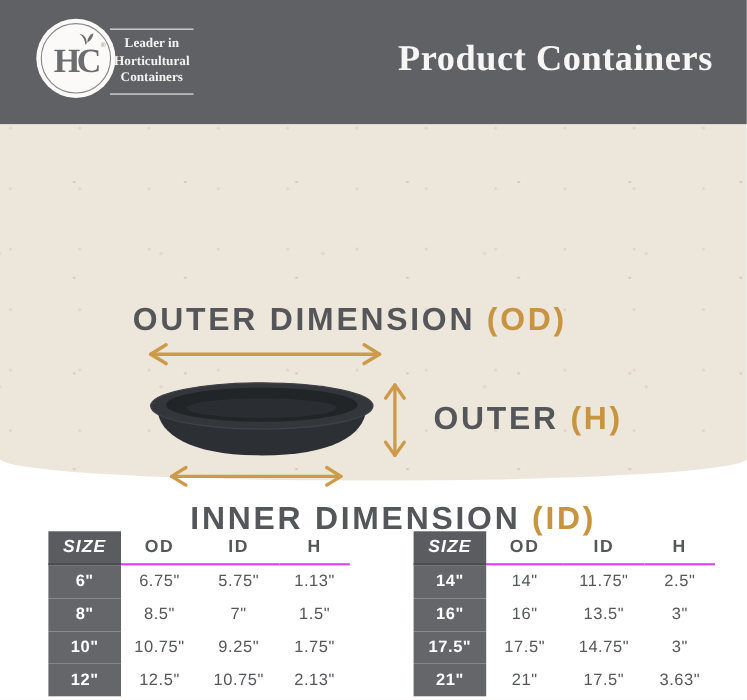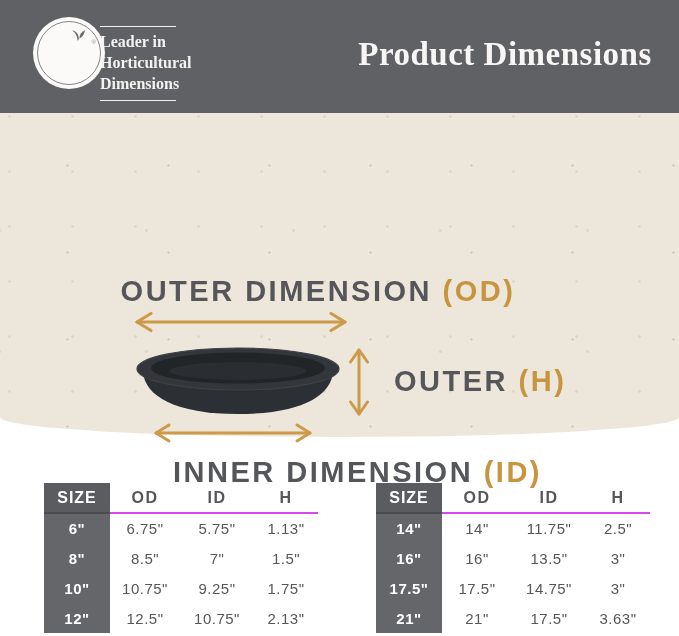--- a/index.html
+++ b/index.html
@@ -28,23 +28,23 @@
     letter-spacing:-3px;color:#6b6d70;line-height:1;
   }
   .logo-reg{
     position:absolute;right:9px;top:22px;font-size:6px;color:#8b8d90;
     font-family:"Liberation Sans", sans-serif;letter-spacing:0;
   }
   .logo-leaf{position:absolute;left:37px;top:10px;}
   .tagline{
     position:absolute;left:100px;top:26px;width:76px;
     border-top:1.5px solid #f2f1ef;border-bottom:1.5px solid #f2f1ef;
-    padding:5px 0 6px 0;
+    padding:5px 0 6px 0;text-align:center;
     font-family:"Liberation Serif", serif;font-weight:bold;
-    font-size:16px;line-height:1.3;color:#f4f3f1;
+    font-size:12px;line-height:1.3;color:#f4f3f1;
   }
   .title{
     position:absolute;left:335px;top:36px;width:340px;text-align:center;
     font-family:"Liberation Serif", serif;font-weight:bold;
     font-size:33px;color:#f7f6f4;letter-spacing:0.5px;
   }
 
   
   .hero{
     position:absolute;left:0;top:113px;width:679px;height:324px;
@@ -82,52 +82,53 @@
   .cell{
     display:flex;align-items:center;justify-content:center;
     color:#55575a;font-size:15px;letter-spacing:0.5px;
   }
   .col-head{
     font-size:16px;font-weight:bold;letter-spacing:1.5px;
     border-bottom:2px solid #d946ef;
   }
   .size-head{
     background:#5a5c60;color:#ffffff;font-weight:bold;font-size:16px;
-    letter-spacing:1px;border-bottom:2px solid #4a4c4f;
+    letter-spacing:1px;border-bottom:2px solid #4a4c4f;font-style:italic;
   }
   .size-cell{
     background:#646669;color:#ffffff;font-weight:bold;font-size:15px;
     letter-spacing:0.5px;
   }
 </style>
 </head>
 <body>
 
 <div class="frame">
 
   <div class="header">
 
     <div class="logo-circle">
       <div class="logo-ring"></div>
+      <div class="logo-hc">HC</div>
       <div class="logo-reg">®</div>
       <div class="logo-leaf">
         <svg width="17" height="15" viewBox="0 0 17 15">
           <path d="M7.6 14 C7.4 9.5 5.8 6.2 2.2 3.6 C6.6 4.2 8.8 7.4 8.9 12" fill="#6b6d70"></path>
           <path d="M9.4 11 C9.8 7 11.6 4.6 15 3.2 C14.4 7.4 12.6 9.6 9.6 11.6" fill="#6b6d70"></path>
         </svg>
       </div>
     </div>
 
     <div class="tagline">
       <div>Leader in</div>
       <div>Horticultural</div>
-      <div>Dimensions</div>
-    </div>
-
-    <div class="title">Product Dimensions</div>
+      <div>Containers</div>
+    </div>
+
+    <div class="title">Product Containers</div>
   </div>
 
   <div class="hero">
 
     <div class="dim-label od-label">
       <span>OUTER DIMENSION </span><span class="dim-abbr">(OD)</span>
     </div>
 
     <div class="arrow od-arrow">
       <svg width="216" height="22" viewBox="0 0 216 22">

